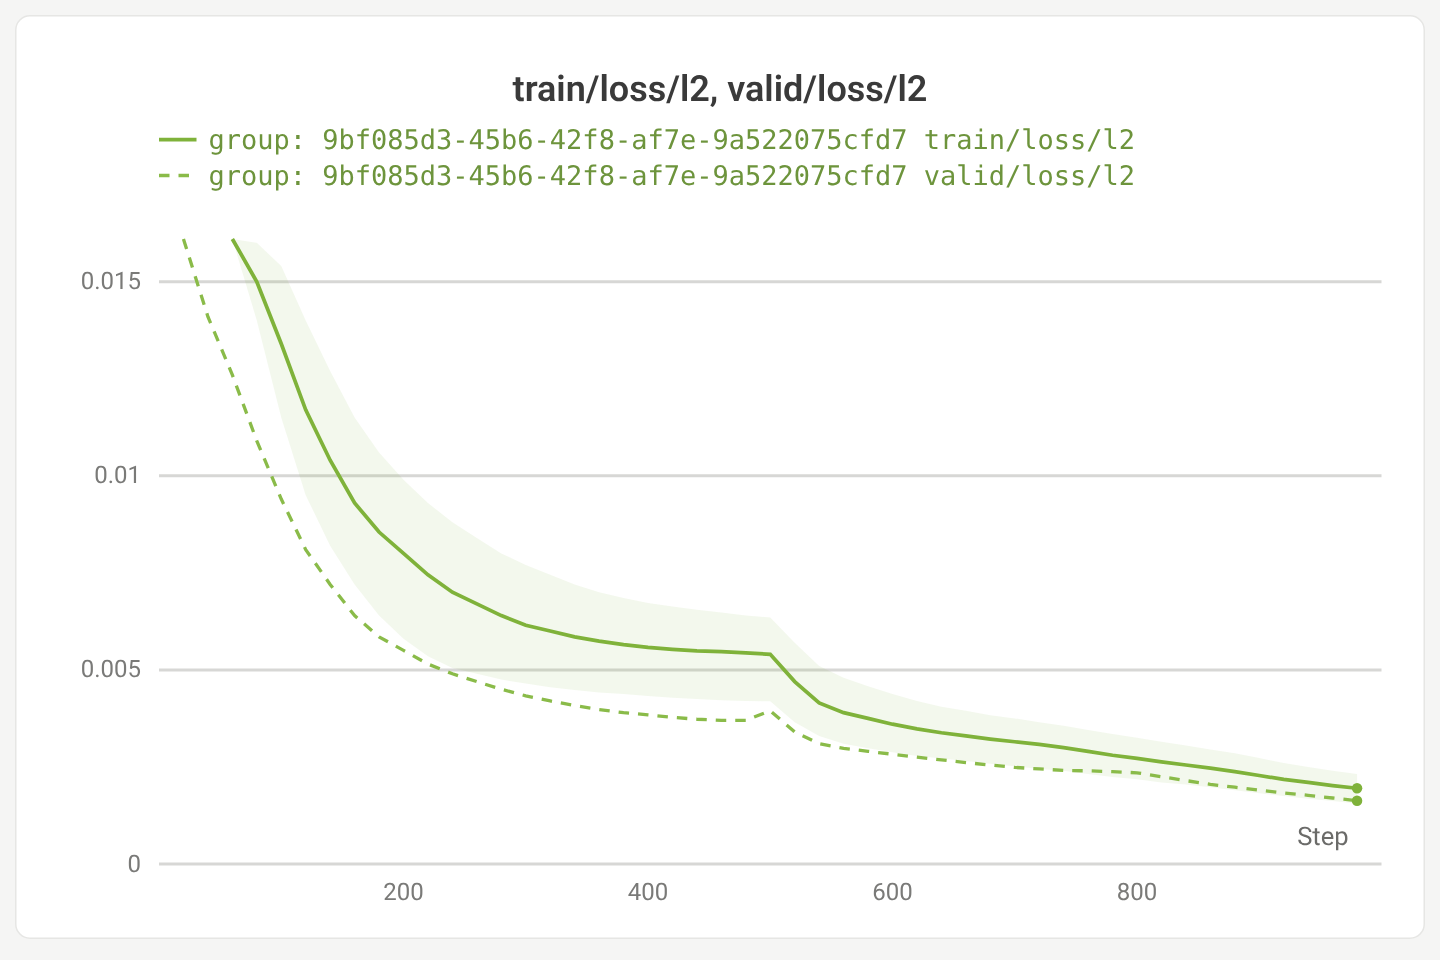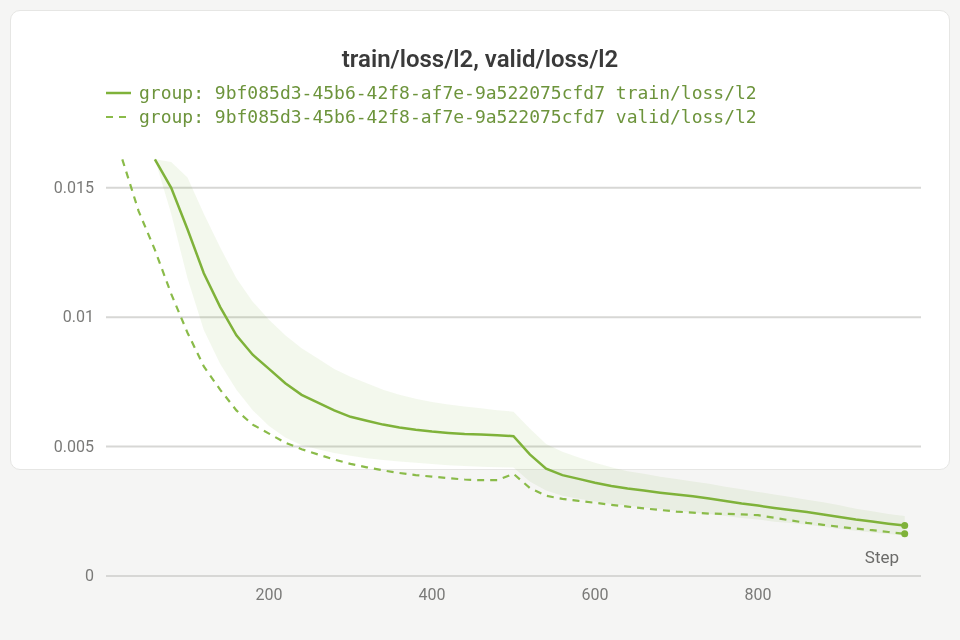--- a/index.html
+++ b/index.html
@@ -1,16 +1,16 @@
 <!DOCTYPE html>
 <html><head>
 <meta charset="utf-8">
 <style>
   html,body{margin:0;padding:0;width:960px;height:640px;background:#f5f5f4;font-family:-apple-system,BlinkMacSystemFont,"Segoe UI",Roboto,Helvetica,Arial,sans-serif;}
-  .card{box-sizing:border-box;width:940px;height:460px;margin:10px;background:#fff;border:1px solid #e6e6e4;border-radius:10px;position:relative;}
+  .card{box-sizing:border-box;width:940px;height:616px;margin:10px;background:#fff;border:1px solid #e6e6e4;border-radius:10px;position:relative;}
   svg{display:block;}
   .title{font-size:24px;font-weight:600;fill:#3a3a3a;text-anchor:middle;}
   .legend-text{font-size:18px;fill:#6d943c;font-family:ui-monospace,Menlo,Consolas,monospace;}
   .axis-tick{font-size:16px;fill:#7a7a78;}
   .axis-label{font-size:17px;fill:#6b6b69;}
   .grid{stroke:#d7d7d5;stroke-width:2;}
   .series-solid{stroke:#7fb23a;stroke-width:2.5;fill:none;}
   .series-dash{stroke:#8abb49;stroke-width:2.2;fill:none;stroke-dasharray:7 6;}
   .band{fill:#7fb23a;opacity:0.09;}
   .pt{fill:#7fb23a;}

